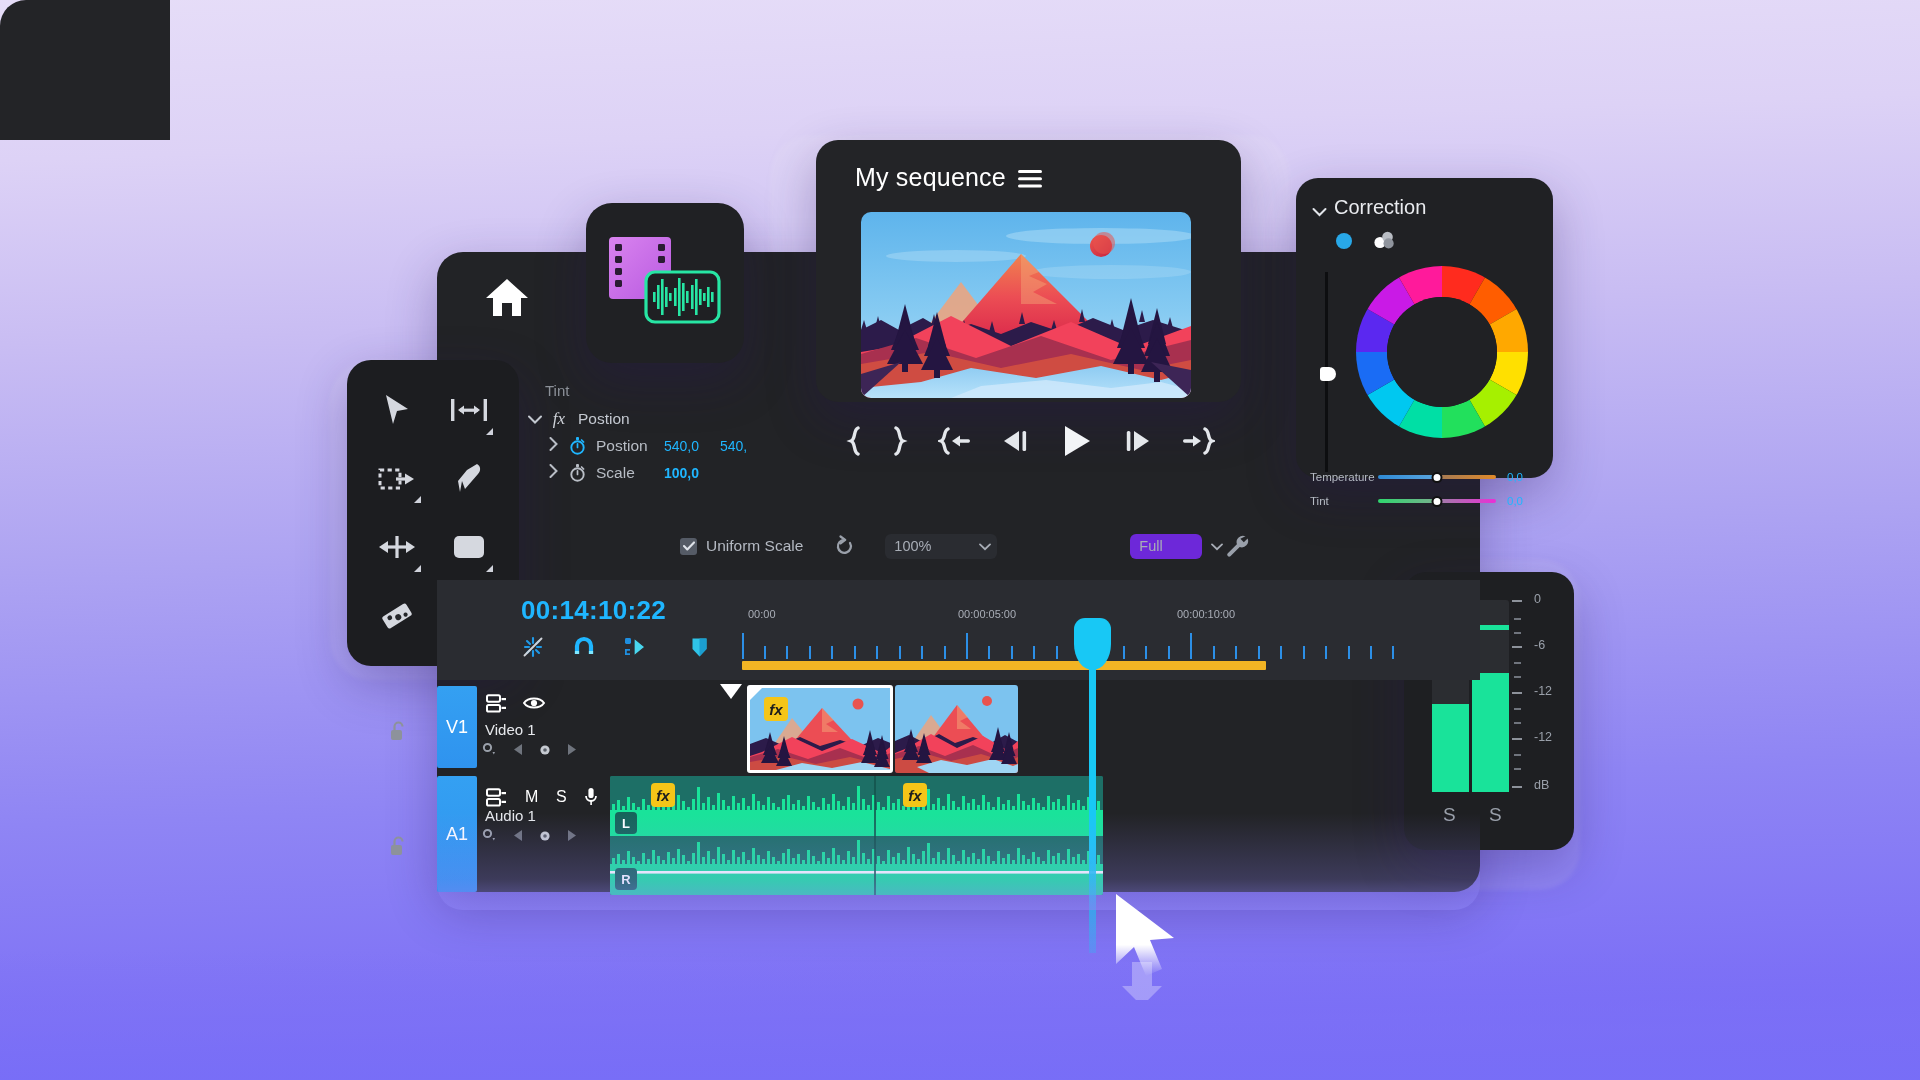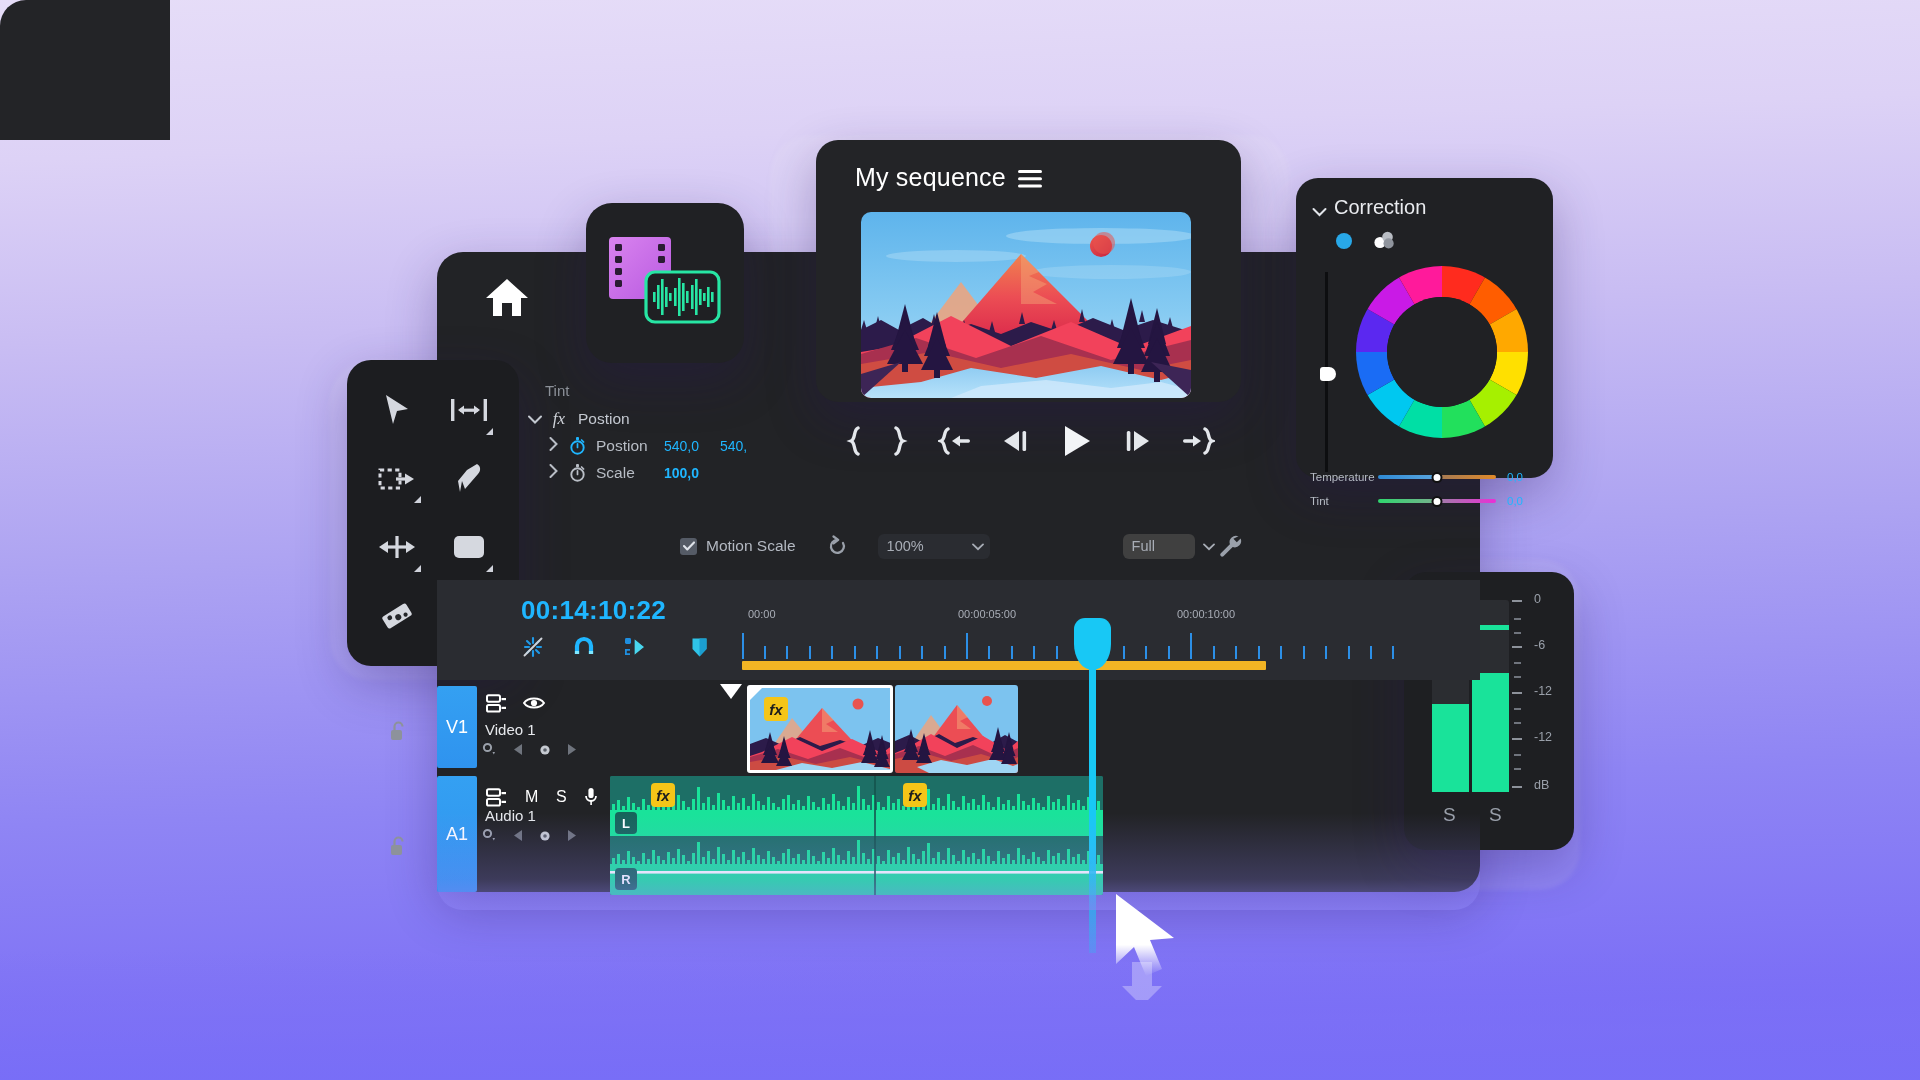--- a/index.html
+++ b/index.html
@@ -276,40 +276,40 @@
   </div>
 </div>
 
 <div id="settings-strip">
   <div style="display:flex;align-items:center;">
     <span class="uni-box">
       <svg width="12" height="10" viewBox="0 0 12 10">
           <path d="M1 5 L4.3 8.4 L11 1.4" fill="none" stroke="#dfe3ea" stroke-width="2.1" stroke-linecap="round" stroke-linejoin="round"></path>
         </svg>
     </span>
-    <span class="uni-label">Motion Scale</span>
+    <span class="uni-label">Uniform Scale</span>
   </div>
 
   <span style="margin-left:30px;display:flex;">
     <svg width="24" height="24" viewBox="0 0 24 24">
       <path d="M17 9 a6.5 6.5 0 1 1 -5.6 -3.2" fill="none" stroke="#9aa0aa" stroke-width="2.3" stroke-linecap="round"></path>
       <path d="M7.5 2.5 L12.2 5.9 L7.6 9.4" fill="none" stroke="#9aa0aa" stroke-width="2.3" stroke-linecap="round" stroke-linejoin="round"></path>
     </svg>
   </span>
 
   <span class="dropdown" style="margin-left:28px;width:112px;">
     <span>100%</span>
     <span>
       <svg width="12" height="8" viewBox="0 0 12 8">
           <path d="M1 1.4 L6 6.2 L11 1.4" fill="none" stroke="#a8adb6" stroke-width="1.8" stroke-linecap="round"></path>
         </svg>
     </span>
   </span>
 
-  <span class="dropdown" style="margin-left:133px;width:72px;background:#404040;justify-content:space-between;">
+  <span class="dropdown" style="margin-left:133px;width:72px;background:#6d28d9;justify-content:space-between;">
     <span>Full</span>
     <span>
       <svg width="12" height="8" viewBox="0 0 12 8">
           <path d="M1 1.4 L6 6.2 L11 1.4" fill="none" stroke="#a8adb6" stroke-width="1.8" stroke-linecap="round"></path>
         </svg>
     </span>
   </span>
 
   <span style="margin-left:22px;display:flex;">
     <svg width="26" height="26" viewBox="0 0 26 26">

